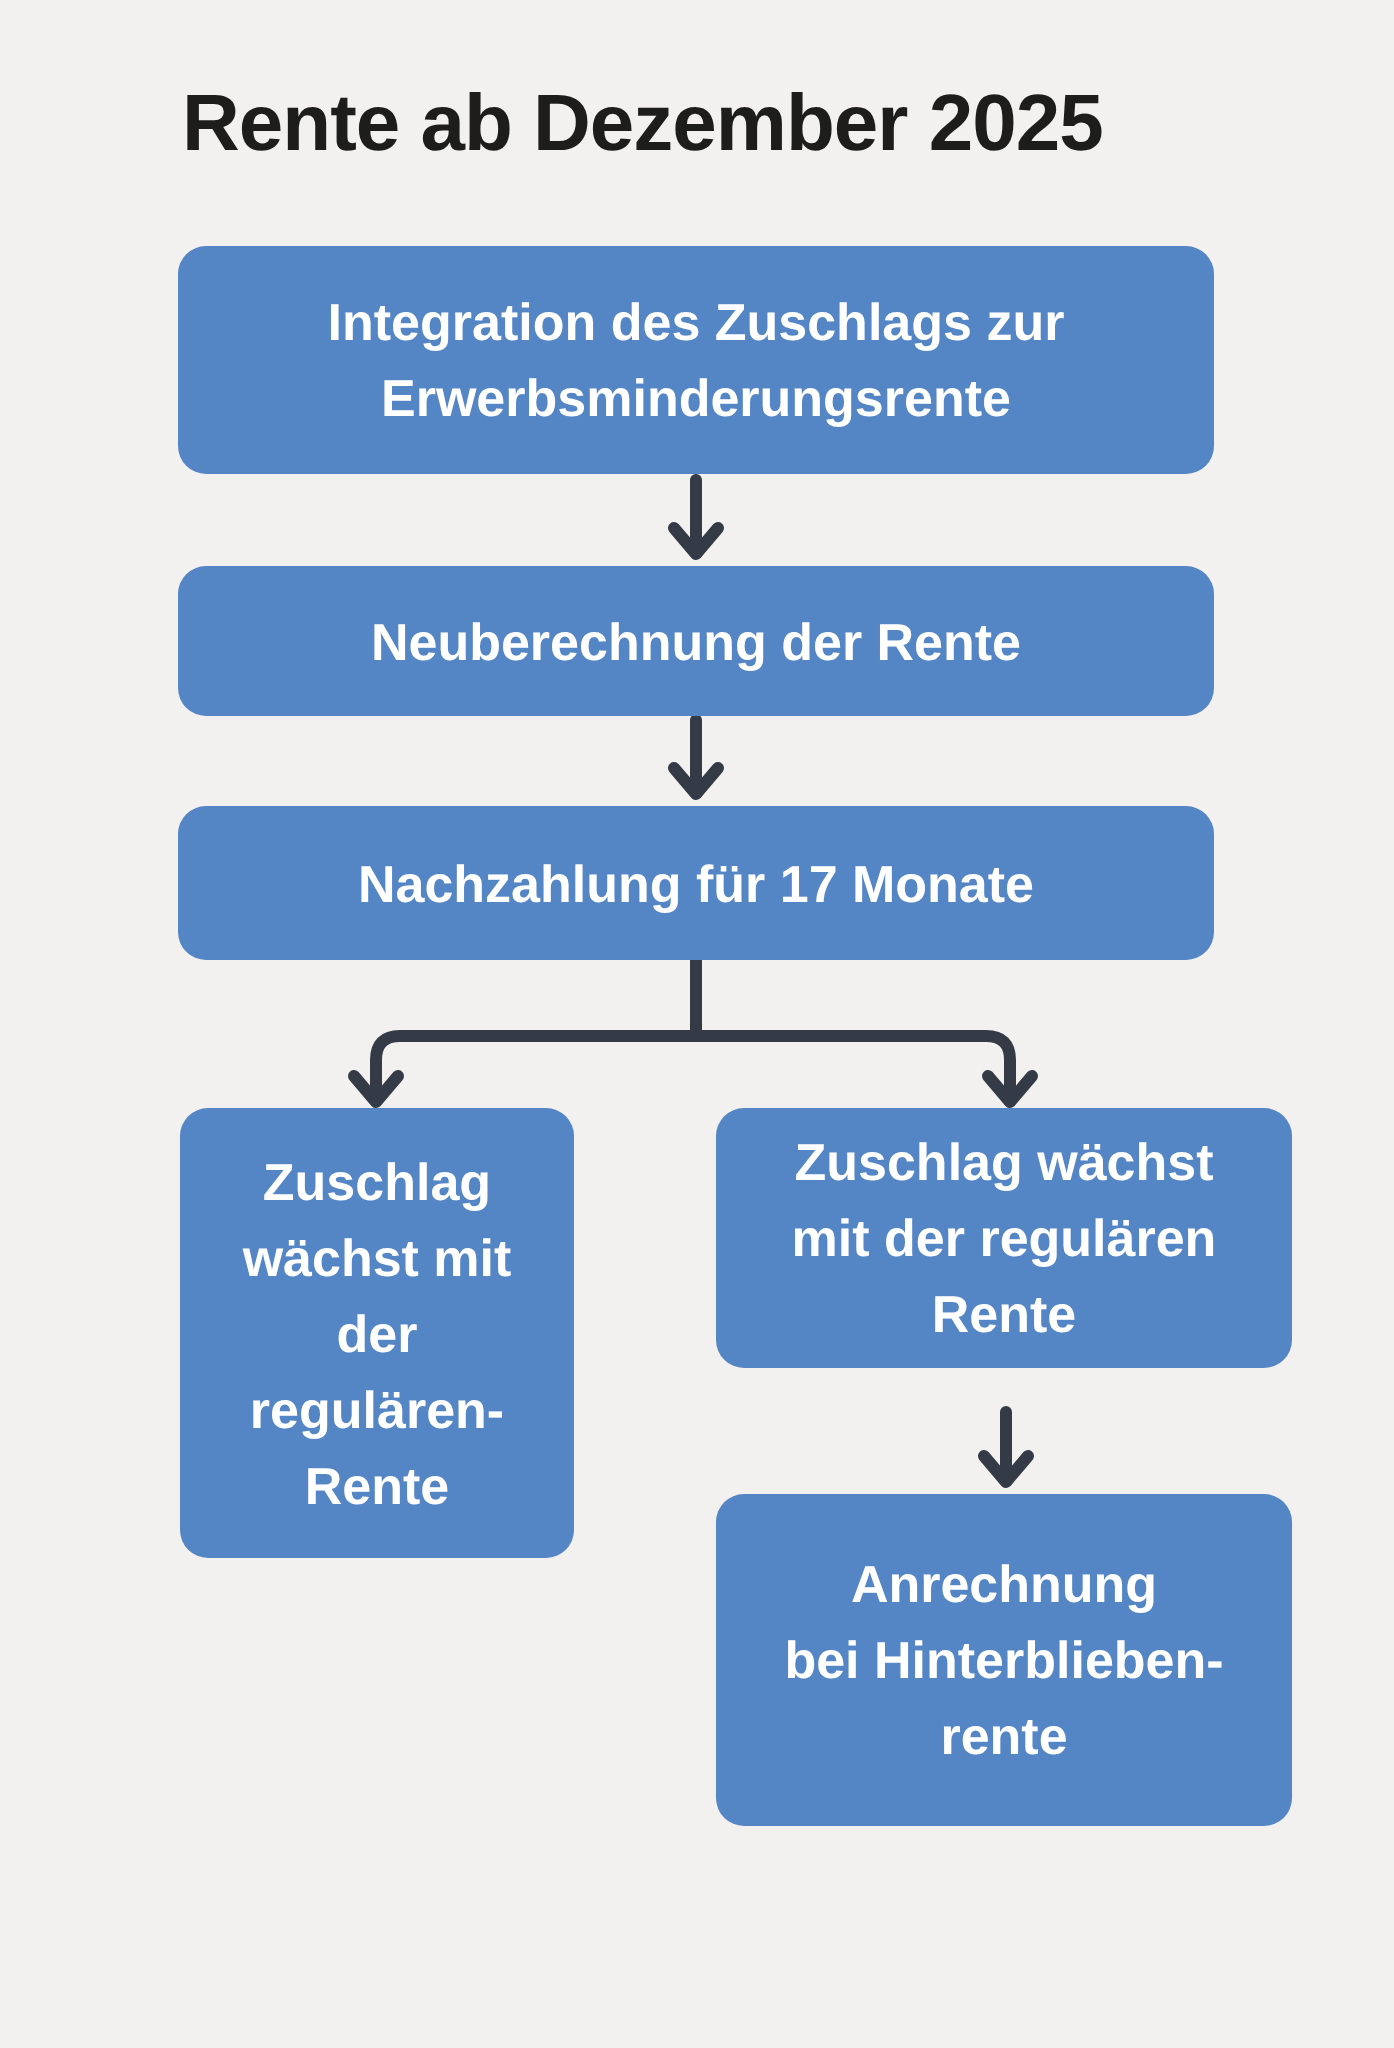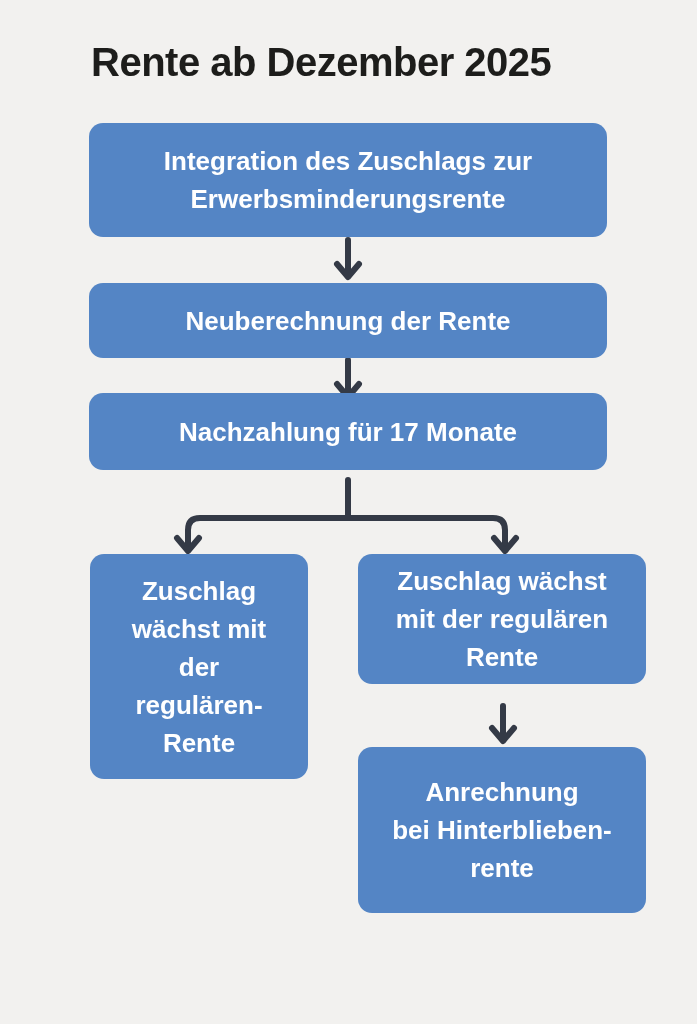--- a/index.html
+++ b/index.html
@@ -61,22 +61,22 @@
   .node-label {
     color: var(--box-text);
     font-size: 26px;
     line-height: 38px;
     font-weight: 600;
     text-align: center;
     white-space: pre-line;
   }
   .node-integration   { left: 89px;  top: 123px; width: 518px; height: 114px; }
   .node-neuberechnung { left: 89px;  top: 283px; width: 518px; height: 75px;  }
-  .node-nachzahlung   { left: 89px;  top: 393px; width: 518px; height: 77px;  }
-  .node-links         { left: 90px;  top: 554px; width: 218px; height: 225px; }
+  .node-nachzahlung   { left: 89px;  top: 403px; width: 518px; height: 77px;  }
+  .node-links         { left: 90px;  top: 554px; width: 197px; height: 225px; }
   .node-rechts        { left: 358px; top: 554px; width: 288px; height: 130px; }
   .node-anrechnung    { left: 358px; top: 747px; width: 288px; height: 166px; }
 </style>
 </head>
 <body>
 
 <div class="canvas">
 
   <h1 class="title">Rente ab Dezember 2025</h1>
 

